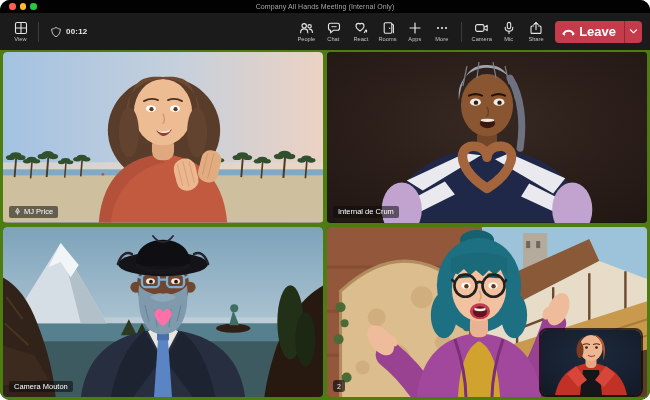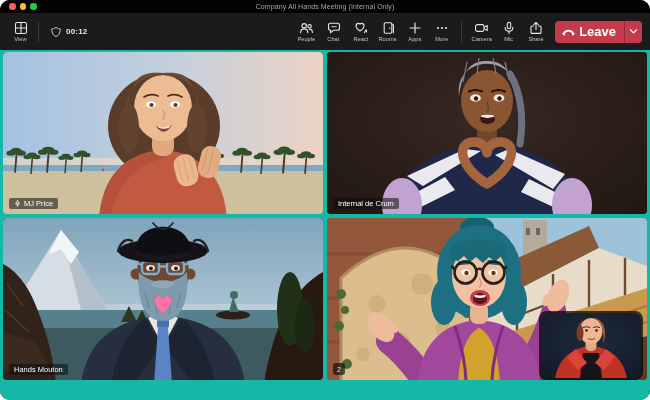--- a/index.html
+++ b/index.html
@@ -34,23 +34,23 @@
   .leave{
     display:flex;align-items:center;height:22px;border-radius:4px;overflow:hidden;
     margin-left:5px;flex:none;
   }
   .leave-main{display:flex;align-items:center;gap:4px;padding:0 8px 0 7px;height:100%;}
   .leave-main .lbl{font-size:13px;color:#fff;font-weight:700;}
   .leave-div{width:1px;height:100%;background:rgba(0,0,0,.28);}
   .leave-chev{display:flex;align-items:center;justify-content:center;width:17px;height:100%;}
   
   .grid{
-    position:absolute;top:50px;left:0;right:0;bottom:0;background:#14b8a6;
+    position:absolute;top:50px;left:0;right:0;bottom:0;background:#4d7c0f;
     display:grid;grid-template-columns:1fr 1fr;grid-template-rows:1fr 1fr;
-    gap:4px;padding:2px 3px 20px;box-sizing:border-box;
+    gap:4px;padding:2px 3px 3px;box-sizing:border-box;
   }
   .tile{position:relative;border-radius:4px;overflow:hidden;background:#101010;}
   .tile svg.scene{position:absolute;inset:0;width:100%;height:100%;}
   .chip{
     position:absolute;left:6px;bottom:5px;display:flex;align-items:center;gap:3px;
     background:rgba(12,12,12,.55);color:#fff;font-size:7.5px;padding:2px 5px;
     border-radius:2px;line-height:1;white-space:nowrap;
   }
   .badge{
     position:absolute;left:6px;bottom:5px;width:12px;height:12px;border-radius:3px;
@@ -388,21 +388,21 @@
           <circle cx="13" cy="54.5" r="1.9" fill="#2a180c"></circle>
           <ellipse cx="0" cy="37" rx="45" ry="12" fill="#131318"></ellipse>
           <path d="M-45 37 C-42 27 -36 24 -31 27" stroke="#23232b" stroke-width="2.4" fill="none" stroke-linecap="round"></path>
           <path d="M45 37 C42 27 36 24 31 27" stroke="#23232b" stroke-width="2.4" fill="none" stroke-linecap="round"></path>
           <path d="M-27 39 C-31 4 31 4 27 39 Z" fill="#0e0e13"></path>
           <path d="M-10 9 C-4 17 4 17 10 9" stroke="#27272f" stroke-width="1.8" fill="none" stroke-linecap="round"></path>
           <path d="M-27 36 C-10 44 10 44 27 36 L27 41 C10 49 -10 49 -27 41 Z" fill="#17171d"></path>
         </g>
       </svg>
       <div class="chip">
-        <span>Hands Mouton</span>
+        <span>Camera Mouton</span>
       </div>
     </div>
 
     <div class="tile">
       <svg class="scene" viewBox="0 0 320 170" preserveAspectRatio="xMidYMid slice">
         <rect width="320" height="170" fill="#a8764f"></rect>
         <rect width="155" height="170" fill="#93583c"></rect>
         <path d="M0 40 H155 M0 84 H155 M0 128 H155" stroke="#7a4530" stroke-width="3" opacity="0.5"></path>
         <path d="M14 170 L14 64 Q78 4 142 64 L142 170 Z" fill="#dcbd8d"></path>
         <g fill="#c9a372" opacity="0.55">

